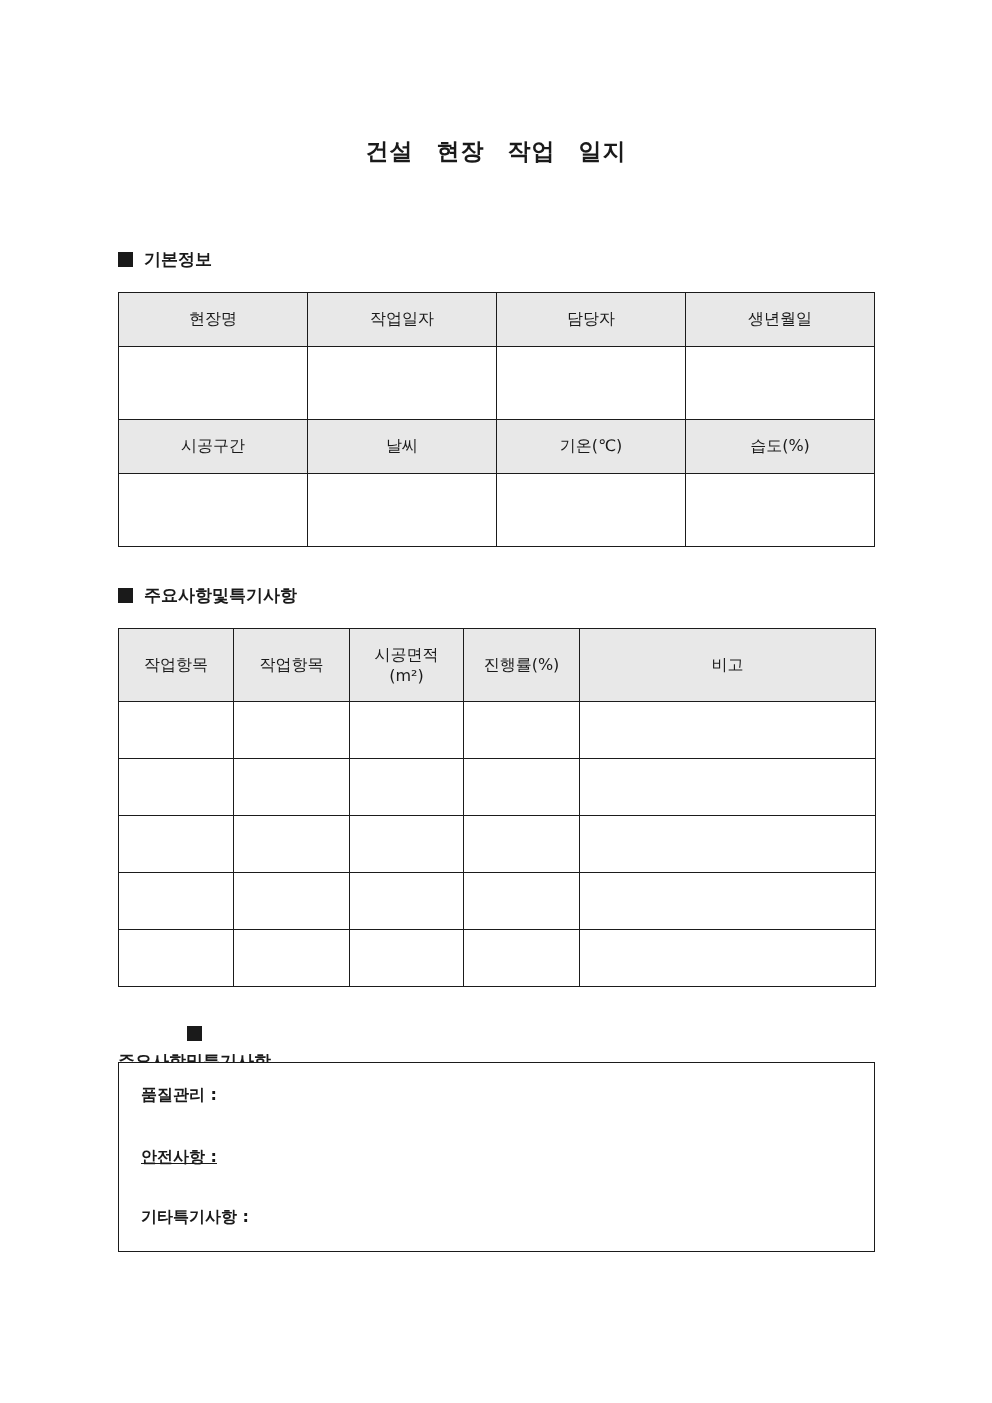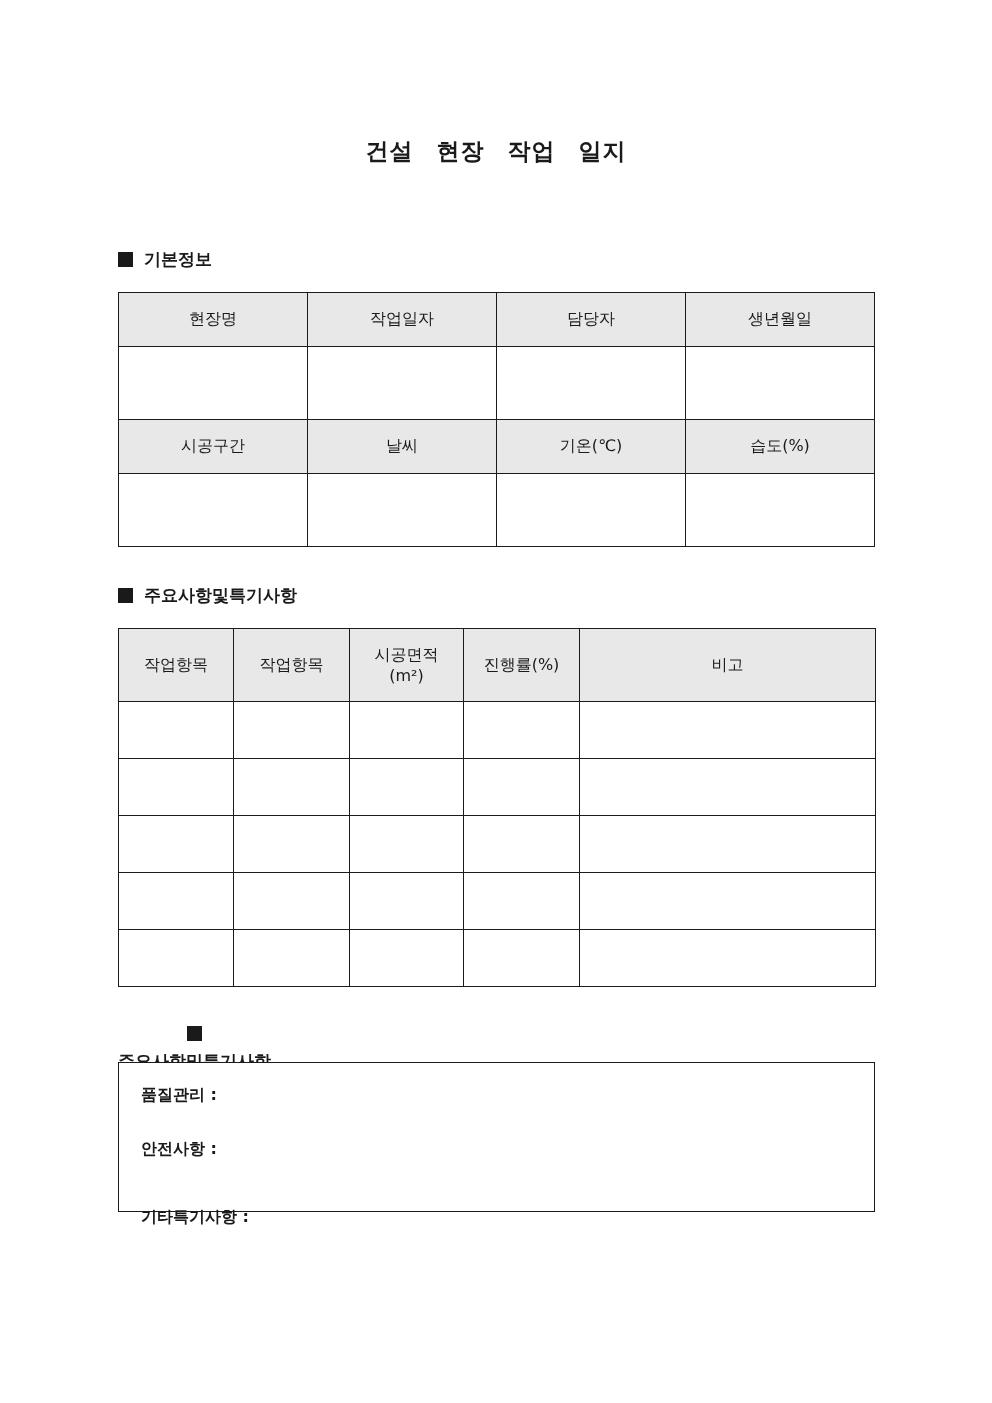--- a/index.html
+++ b/index.html
@@ -60,21 +60,21 @@
     background: var(--header-bg, #e8e8e8);
     height: 38px;
     font-weight: normal;
   }
   #basic-info-table td.val { height: 73px; background: #ffffff; }
   #progress-table td.hdr { height: 38px; }
   #progress-table td.val { height: 57px; background: #ffffff; }
   .notes-box {
     position: absolute;
     left: 118px; top: 1062px;
-    width: 757px; height: 150px;
+    width: 757px; height: 190px;
     border: 1.5px solid var(--border, #1b1b1b);
     background: #ffffff;
   }
   .note-line {
     position: absolute;
     left: 22px;
     font-size: 16px;
     font-weight: bold;
     line-height: 20px;
     white-space: pre;
@@ -186,17 +186,17 @@
   </tbody>
     </table>
 
   <div class="section-heading" style="top:1026px;flex-direction:column;">
     <span class="bullet"></span>
     <span>주요사항및특기사항</span>
   </div>
 
   <div class="notes-box">
     <div class="note-line" style="top:22px;">품질관리 :</div>
-    <div class="note-line" style="top:76px;">안전사항 :</div>
+    <div class="note-line" style="top:84px;text-decoration:underline;">안전사항 :</div>
     <div class="note-line" style="top:144px;">기타특기사항 :</div>
   </div>
 
 </div>
 
 </body></html>

